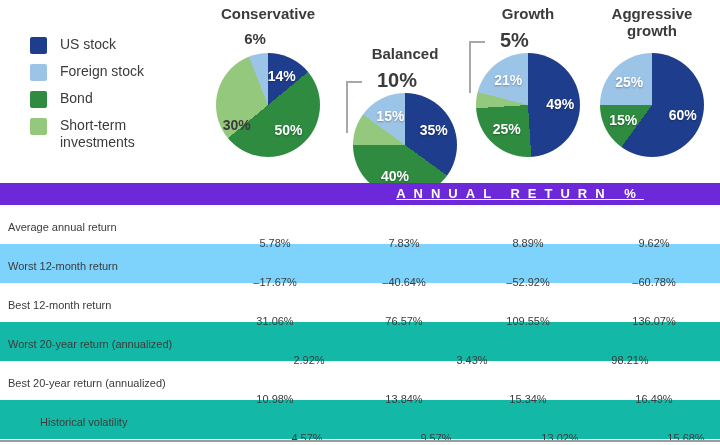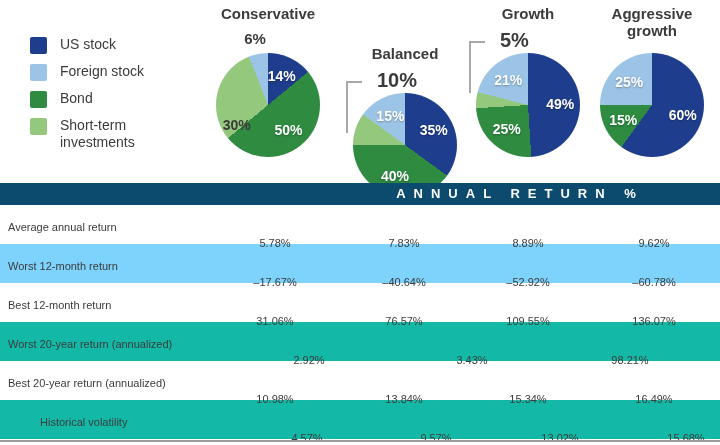--- a/index.html
+++ b/index.html
@@ -91,21 +91,21 @@
       </div>
       <div class="pie-group" style="left: 600px;">
         <div class="pie-title" style="width: 100px;">Aggressive growth</div>
         <div class="pie" style="background: conic-gradient(rgb(30, 61, 140) 0deg, rgb(30, 61, 140) 216deg, rgb(46, 139, 64) 216deg, rgb(46, 139, 64) 270deg, rgb(156, 196, 231) 270deg, rgb(156, 196, 231) 360deg);">
           <div class="pie-label light" style="left: 79.4828%; top: 59.5795%;">60%</div>
           <div class="pie-label light" style="left: 22.3788%; top: 64.0737%;">15%</div>
           <div class="pie-label light" style="left: 28.0797%; top: 28.0797%;">25%</div>
         </div>
       </div>
     </div>
-  <div class="table-head" id="thead" style="background: #0c4a6e;">
+  <div class="table-head" id="thead" style="background: #6d28d9; text-decoration: underline;">
     <span>ANNUAL RETURN %</span>
   </div>
   <div class="tbody" id="tbody">
       <div class="trow">
         <div class="rlabel">Average annual return</div>
         <div class="val">5.78%</div>
         <div class="val">7.83%</div>
         <div class="val">8.89%</div>
         <div class="val">9.62%</div>
       </div>

